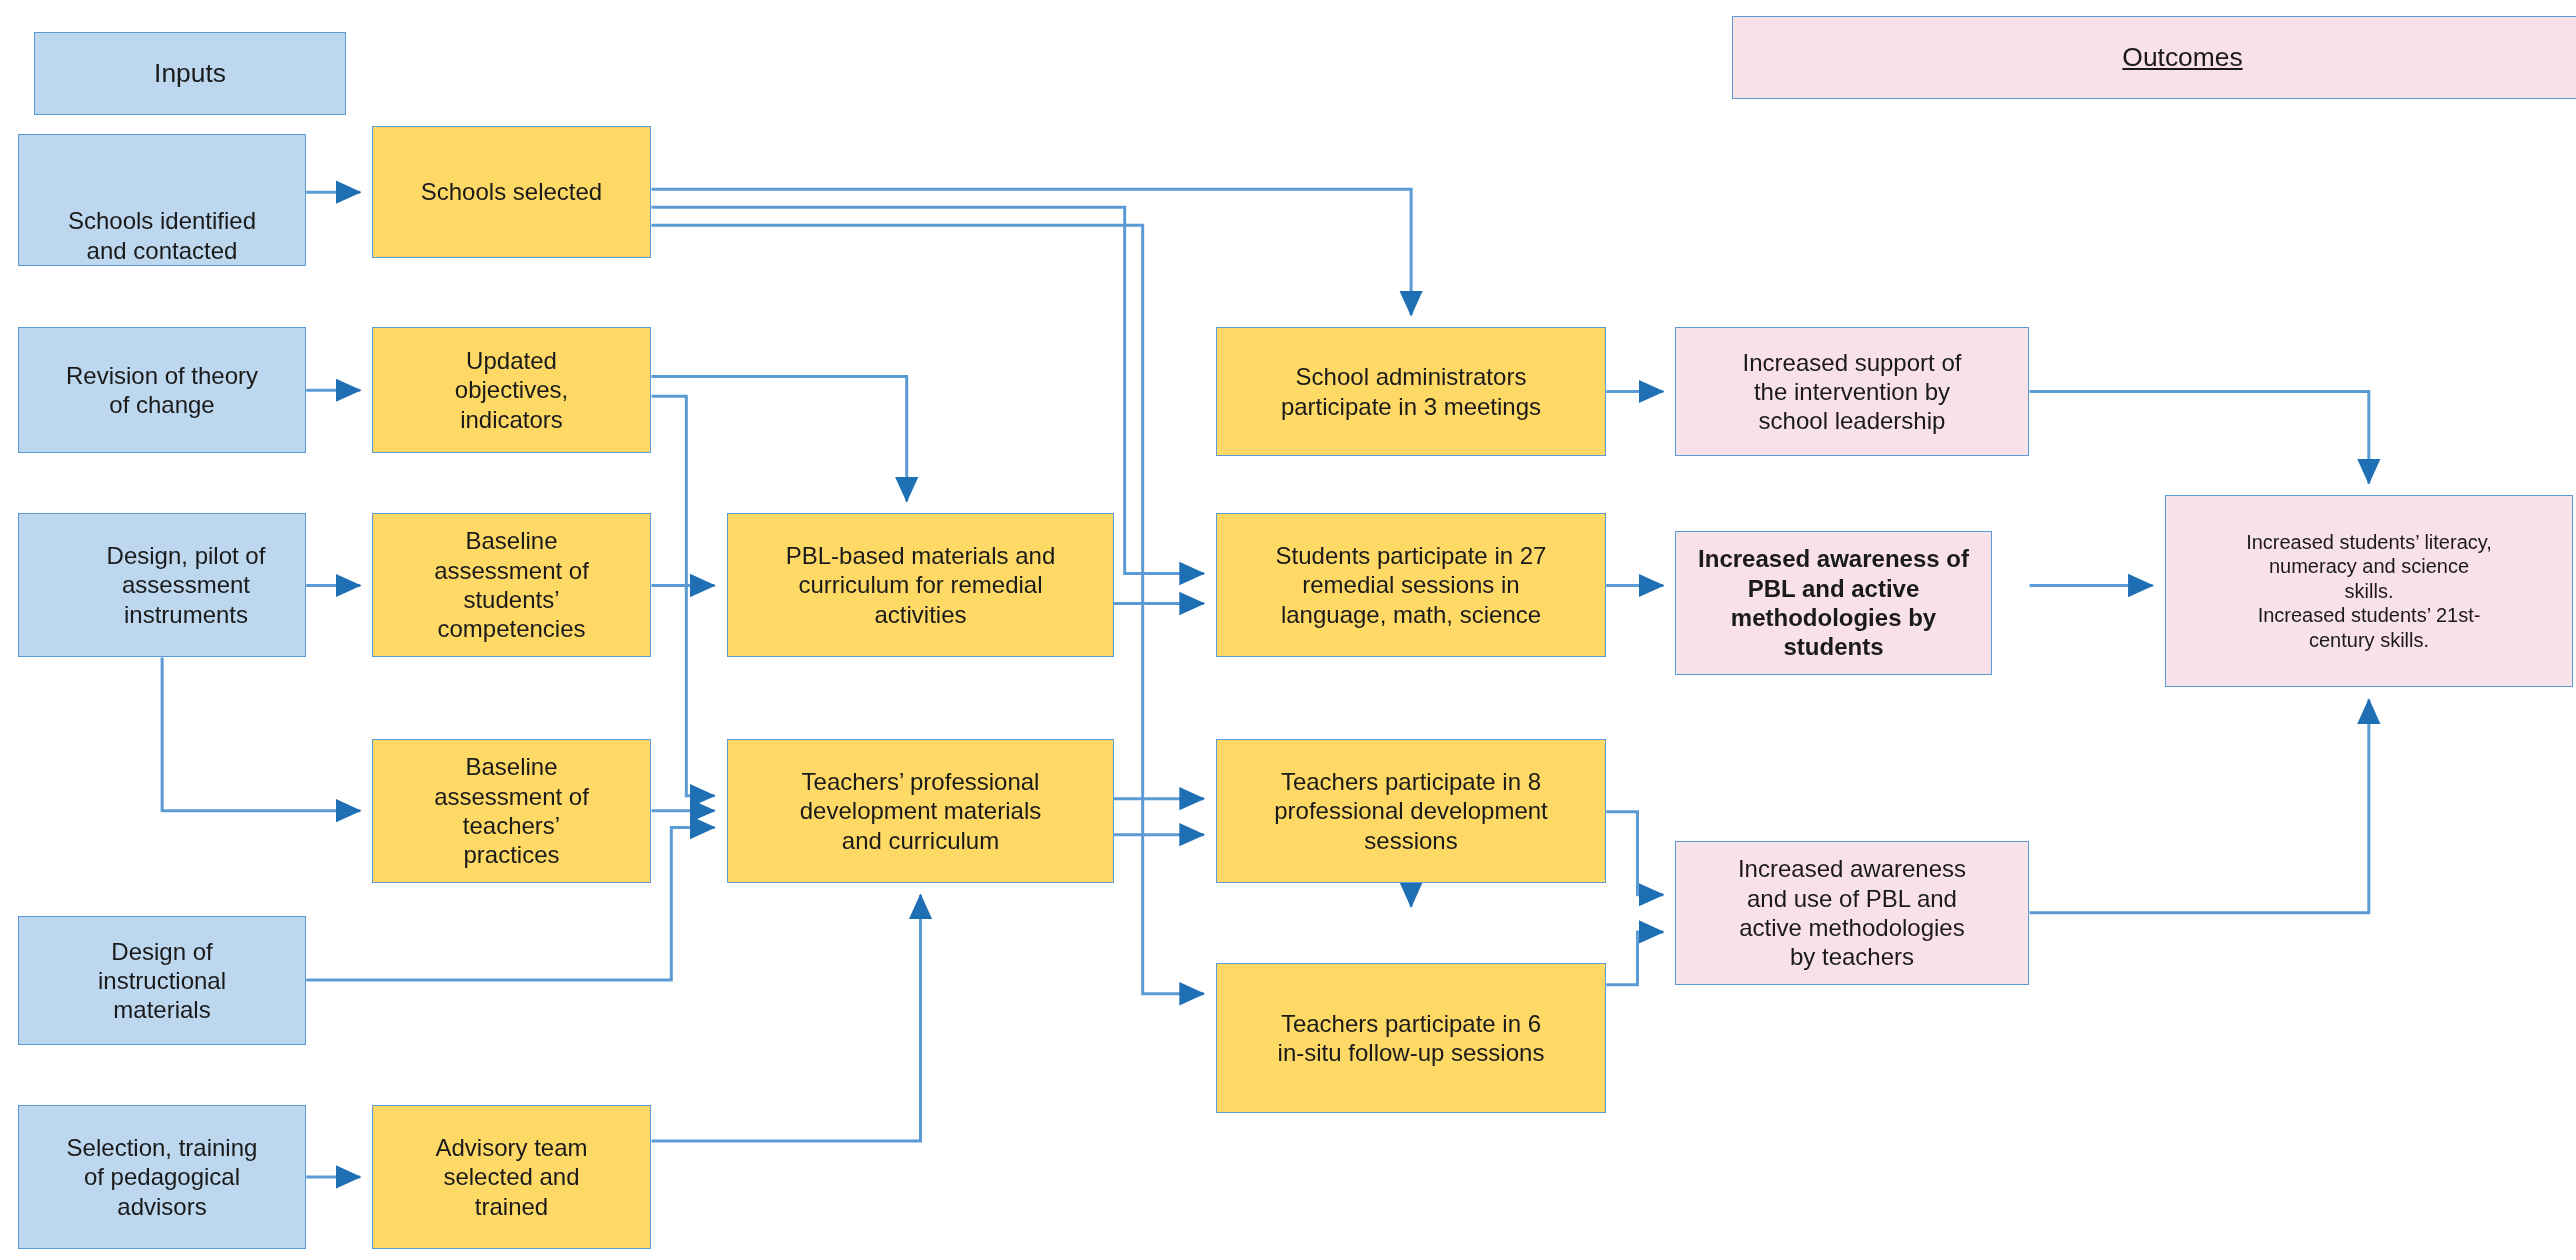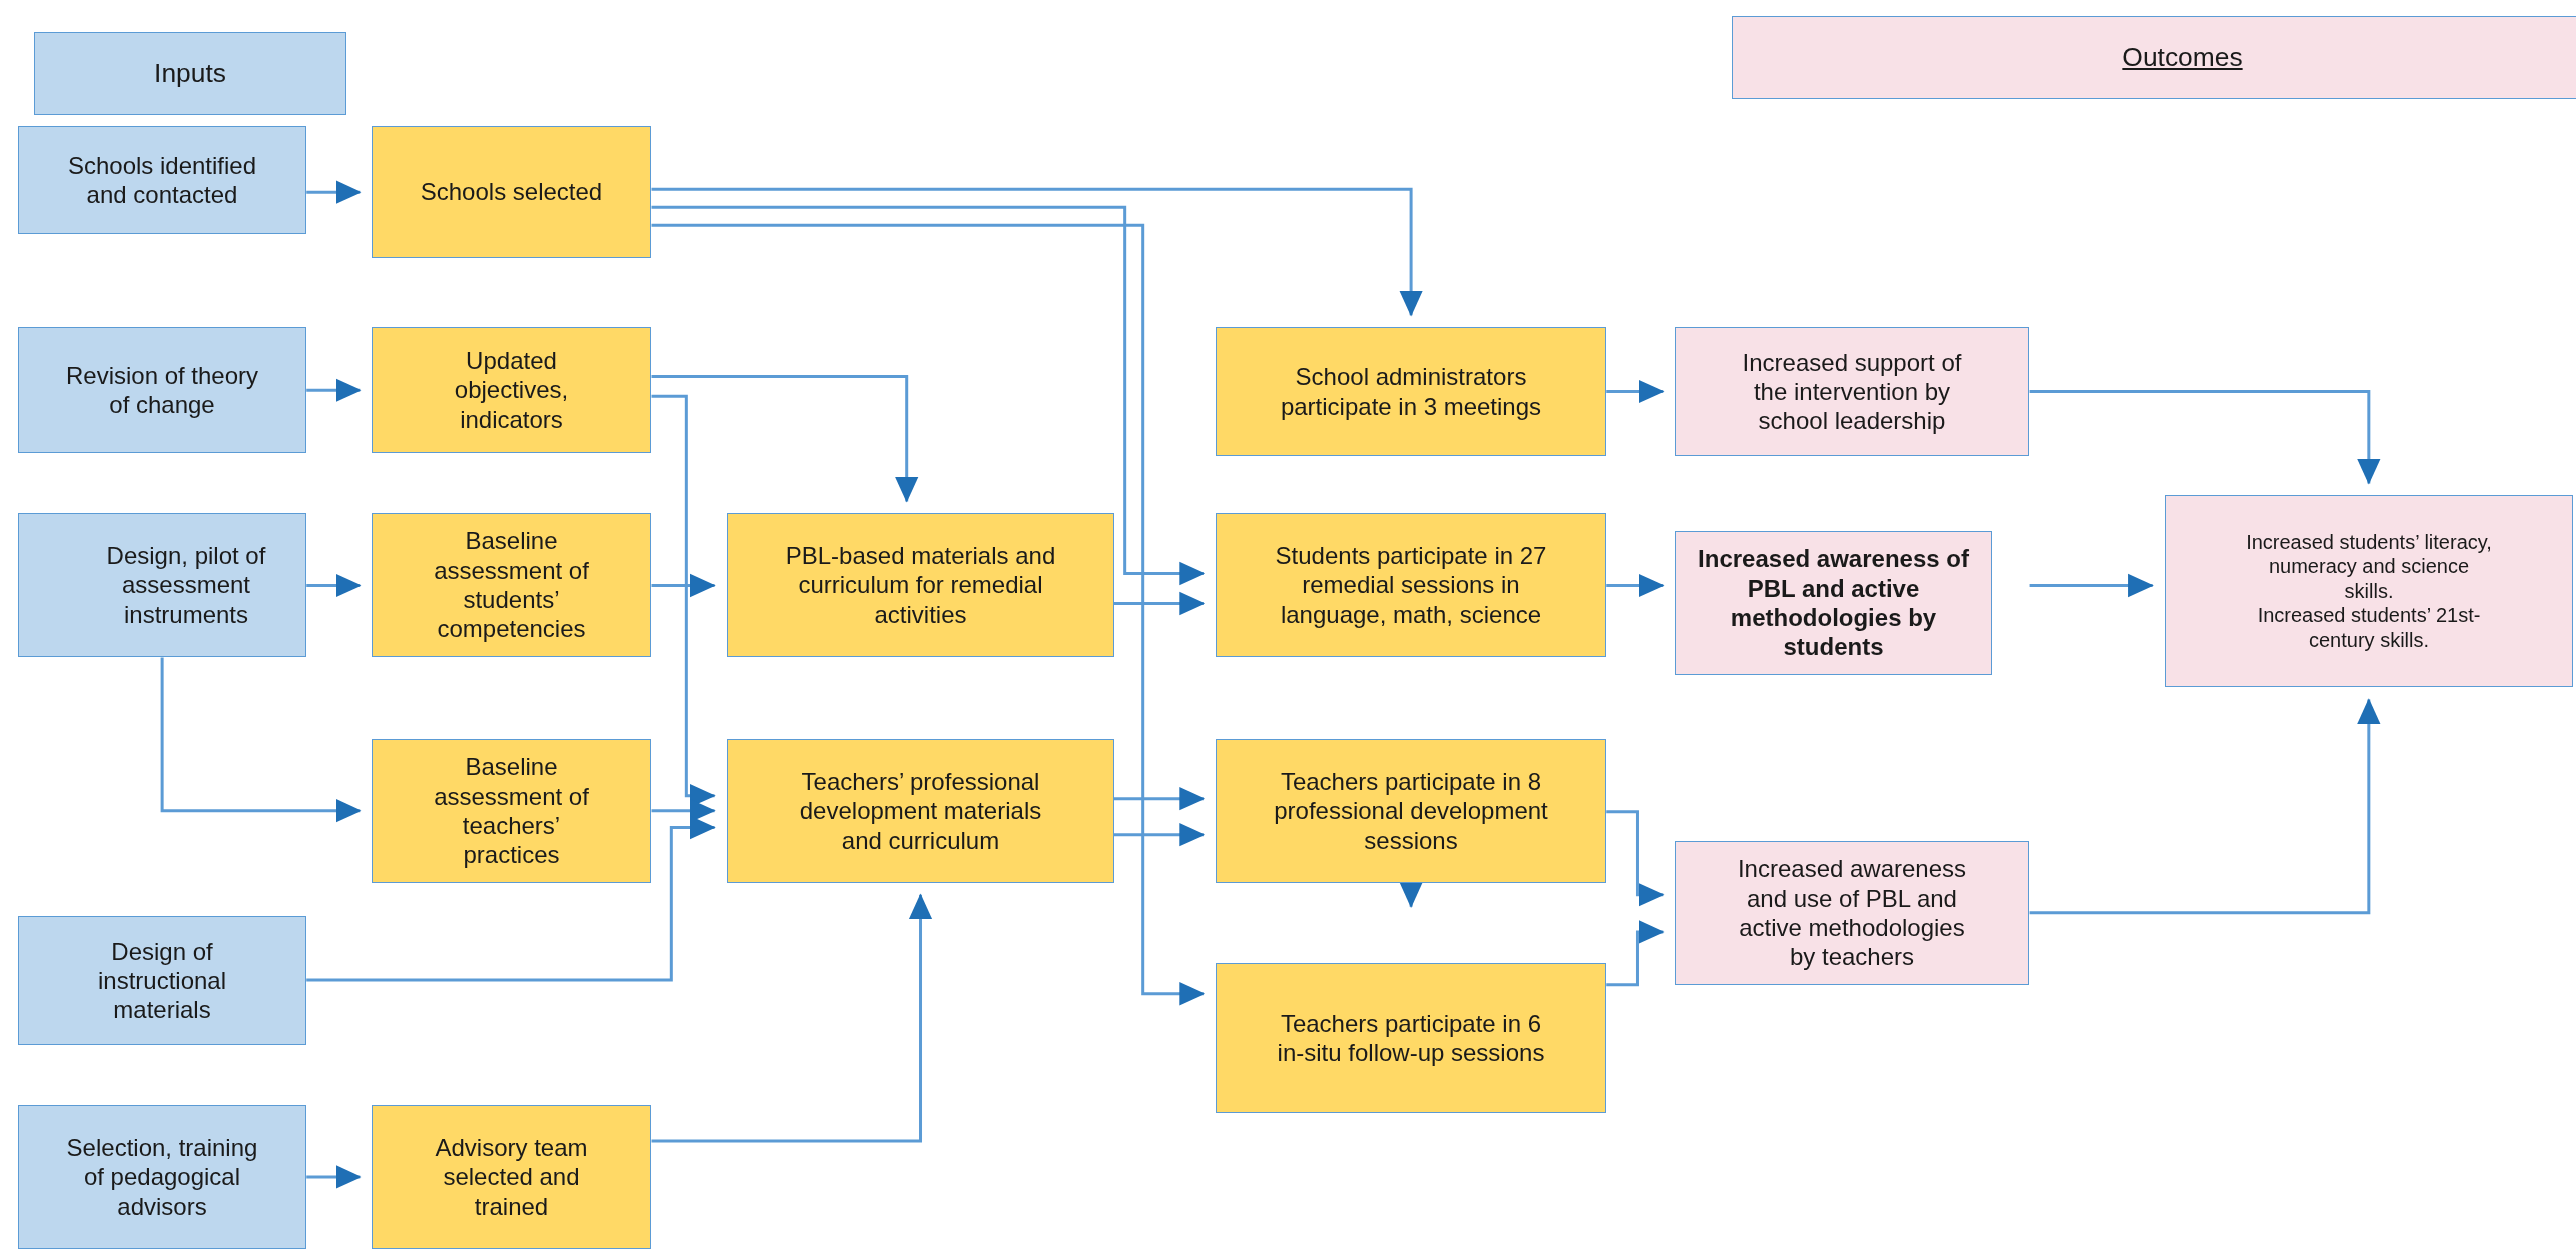--- a/index.html
+++ b/index.html
@@ -63,21 +63,21 @@
     </g>
   </svg>
 
   <div class="node hdr input" style="left:18px;top:32px;width:312px;height:83px;margin-left:16px;">
     <span class="txt">Inputs</span>
   </div>
   <div class="node hdr outcome" style="left:1732px;top:15.6px;width:901px;height:83px;text-decoration:underline;">
     <span class="txt">Outcomes</span>
   </div>
 
-  <div class="node box input" style="left:18px;top:126px;width:288px;height:108px;">
+  <div class="node box input" style="left:18px;top:134px;width:288px;height:132px;align-items:flex-end;">
     <span class="txt">Schools identified
 and contacted</span>
     </div>
   <div class="node box input" style="left:18px;top:327px;width:288px;height:126px;">
     <span class="txt">Revision of theory
 of change</span>
     </div>
   <div class="node box input" style="left:18px;top:513px;width:288px;height:144px;padding-left:48px;">
     <span class="txt">Design, pilot of
 assessment

